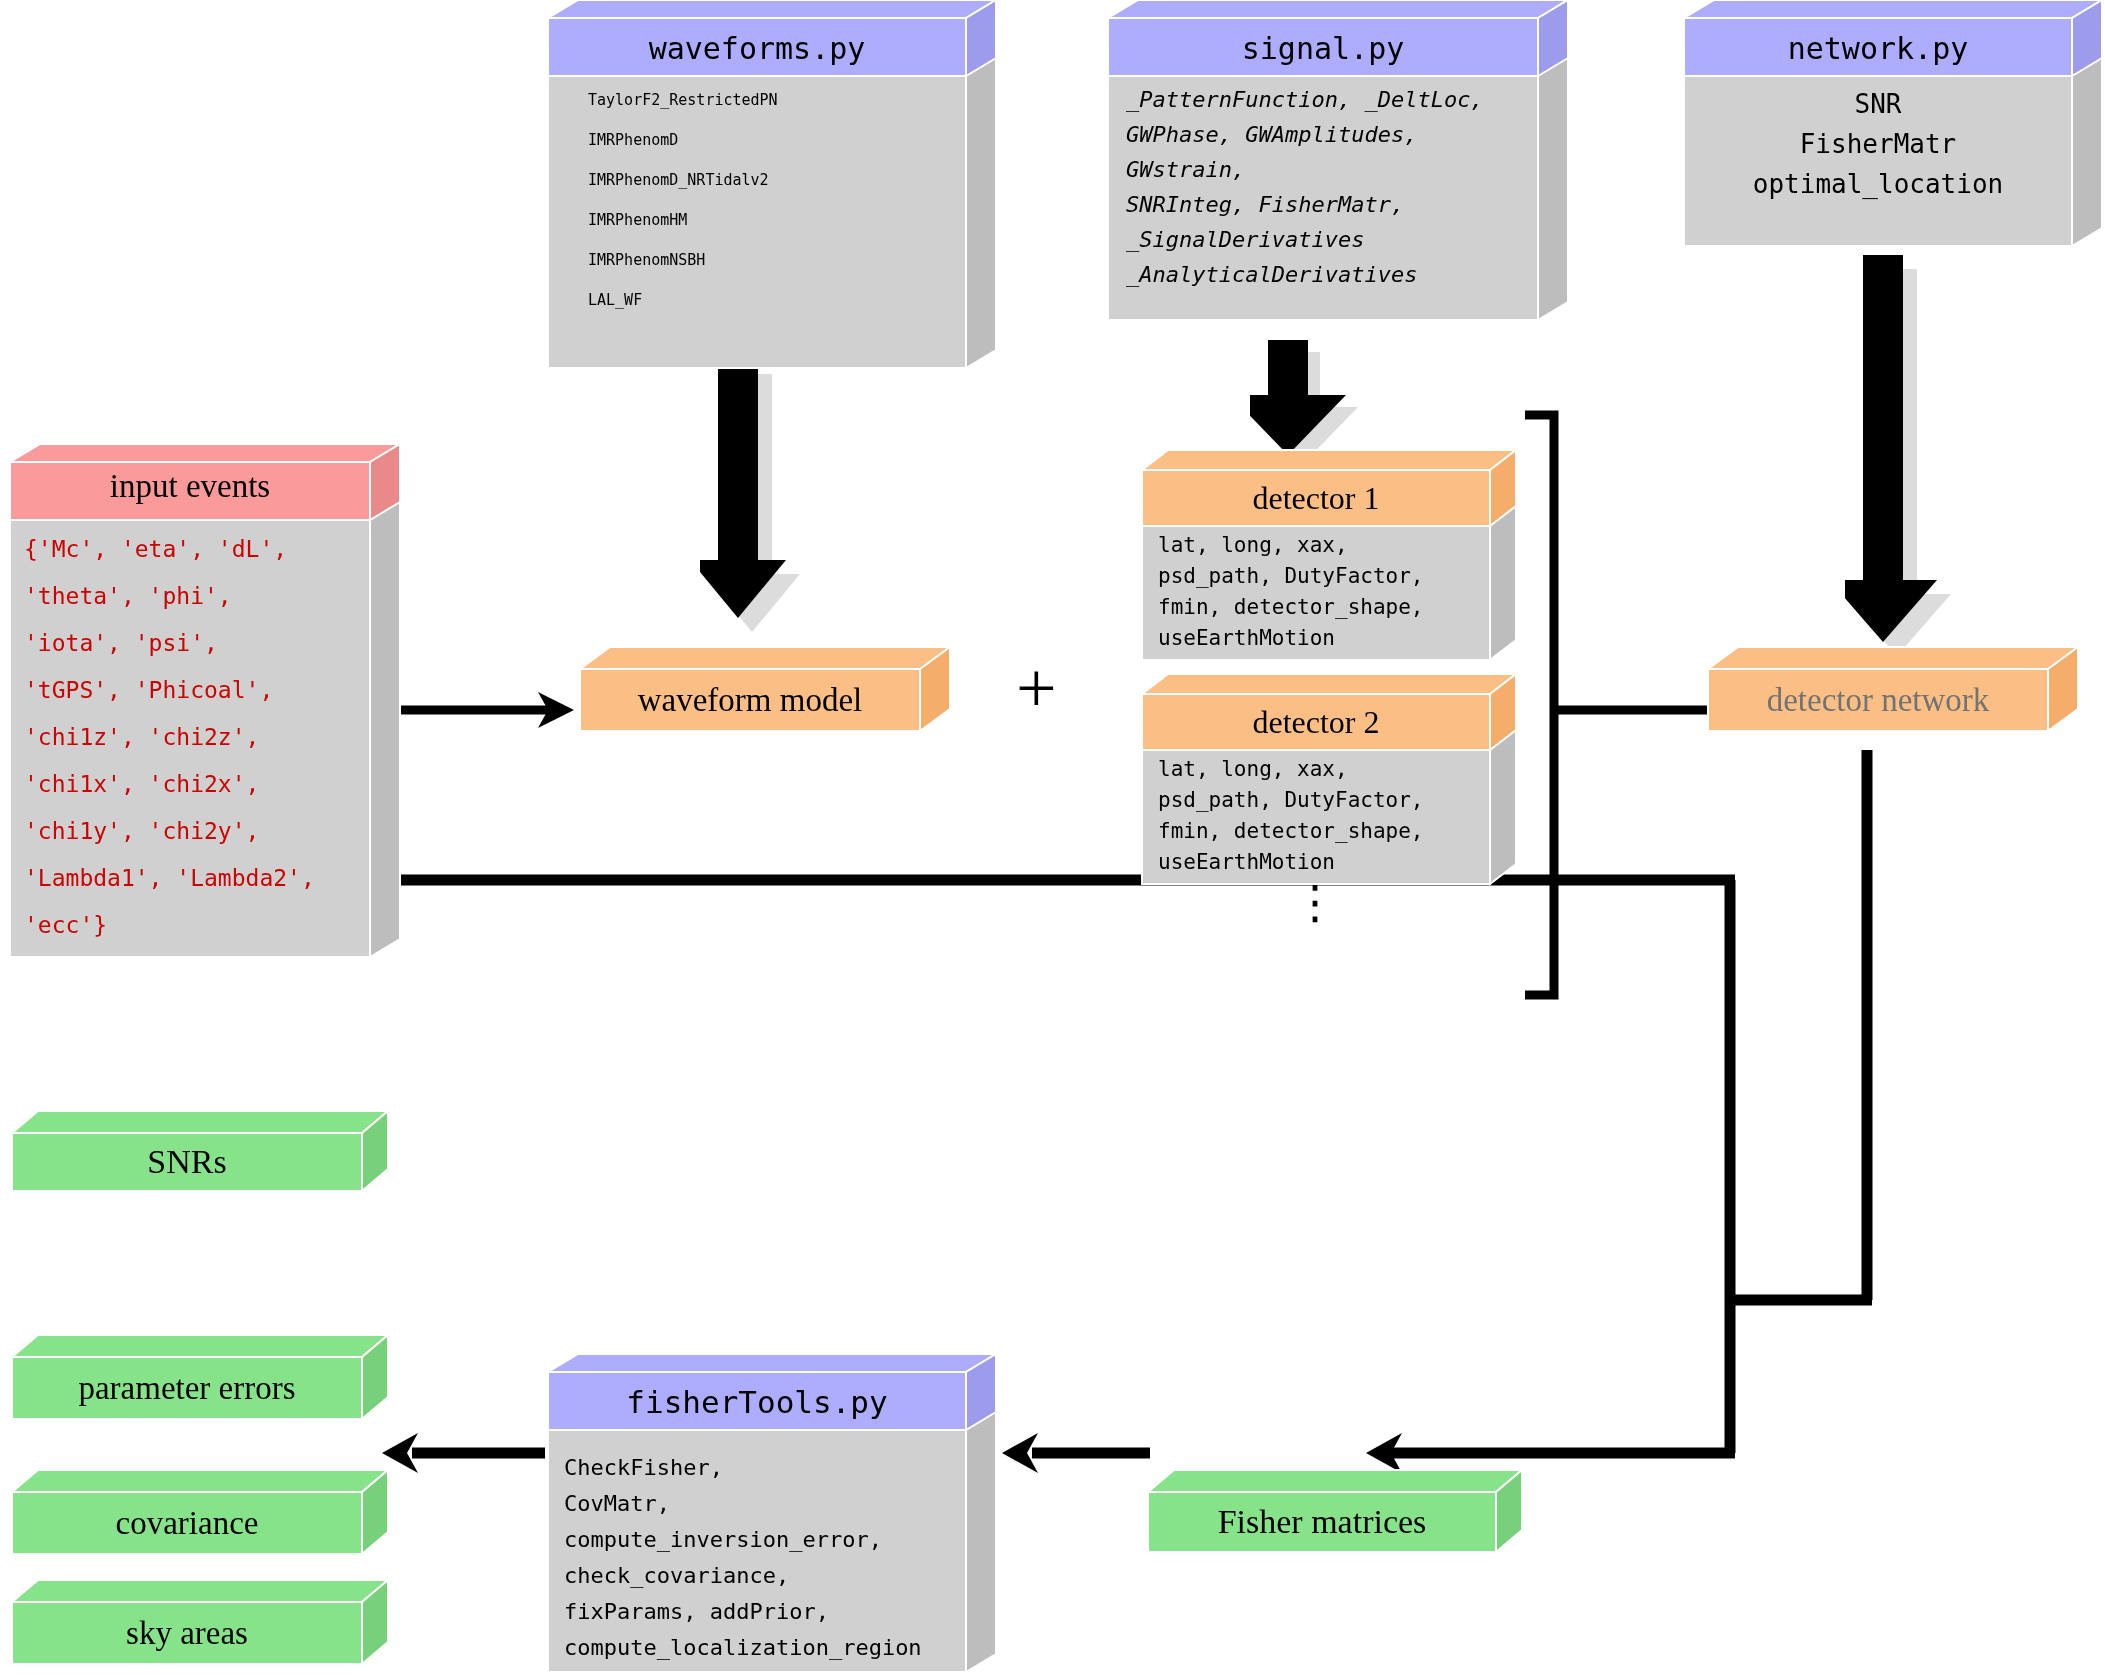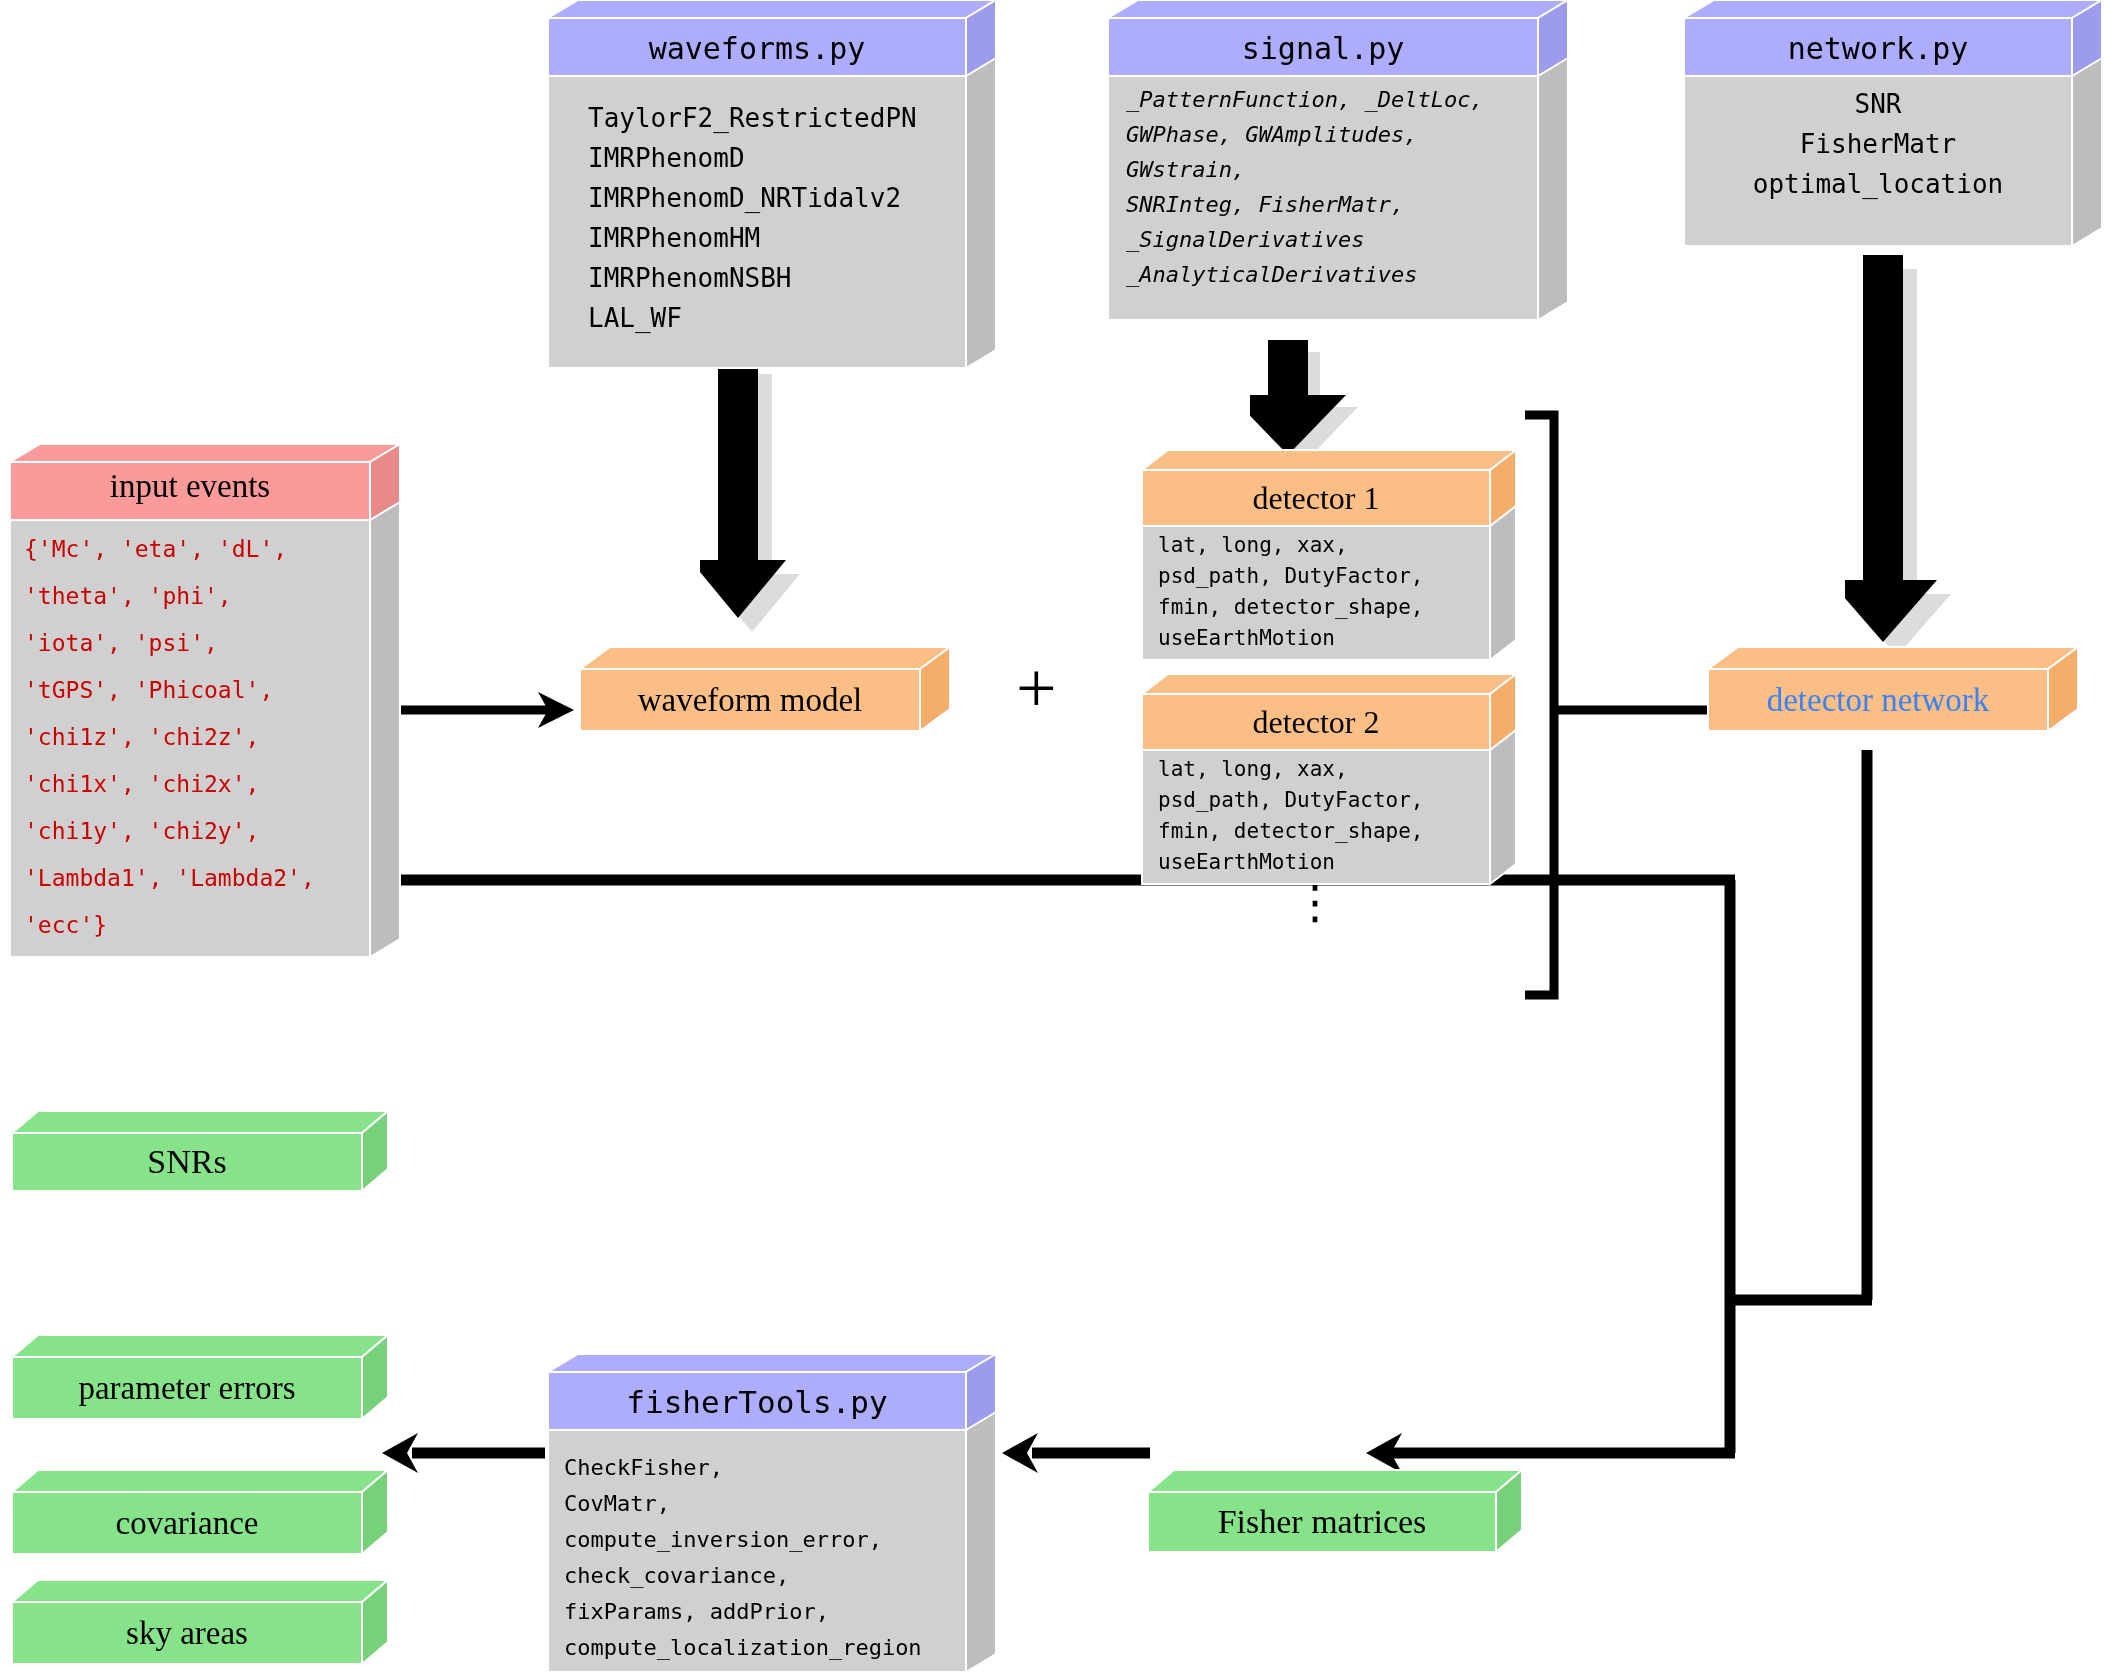--- a/index.html
+++ b/index.html
@@ -134,21 +134,21 @@
   <div class="box3d" style="left:548px; top:18px; width:418px; height:350px;">
     <svg class="skin" width="460" height="392" viewBox="0 0 460 392">
       <polygon points="0,0 418,0 418,350 0,350" fill="#d0d0d0" stroke="#ffffff" stroke-width="2"></polygon>
       <polygon points="0,0 30,-18 448,-18 418,0" fill="#bdbdbd" stroke="#ffffff" stroke-width="2"></polygon>
       <polygon points="418,0 448,-18 448,332 418,350" fill="#bdbdbd" stroke="#ffffff" stroke-width="2"></polygon>
       <polygon points="0,0 418,0 418,58 0,58" fill="#aeadfd" stroke="#ffffff" stroke-width="2"></polygon>
       <polygon points="0,0 30,-18 448,-18 418,0" fill="#aeadfd" stroke="#ffffff" stroke-width="2"></polygon>
       <polygon points="418,0 448,-18 448,40 418,58" fill="#9c9bec" stroke="#ffffff" stroke-width="2"></polygon>
     </svg>
     <div class="hdr mono" style="position:absolute; left:0; top:2px; height:56px; font-size:30px; color:#000;">waveforms.py</div>
-    <div class="body-txt mono" style="position:absolute; left:0; top:62px; padding-left:40px; font-size:26px; line-height:40px; color:#000;margin-top:18px;">
+    <div class="body-txt mono" style="position:absolute; left:0; top:62px; padding-left:40px; font-size:15px; line-height:40px; color:#000;">
       <div>TaylorF2_RestrictedPN</div>
       <div>IMRPhenomD</div>
       <div>IMRPhenomD_NRTidalv2</div>
       <div>IMRPhenomHM</div>
       <div>IMRPhenomNSBH</div>
       <div>LAL_WF</div>
     </div>
   </div>
 
   <div class="box3d" style="left:1108px; top:18px; width:430px; height:302px;">
@@ -259,21 +259,21 @@
   </div>
 
   <div class="dots" style="left:1290px; top:890px; width:50px; font-size:46px; color:#000;">⋮</div>
 
   <div class="box3d" style="left:1708px; top:669px; width:340px; height:62px;">
     <svg class="skin" width="384" height="104" viewBox="0 0 384 104">
       <polygon points="0,0 340,0 340,62 0,62" fill="#fbbf85" stroke="#ffffff" stroke-width="2"></polygon>
       <polygon points="0,0 30,-22 370,-22 340,0" fill="#fbbf85" stroke="#ffffff" stroke-width="2"></polygon>
       <polygon points="340,0 370,-22 370,40 340,62" fill="#f5ad6c" stroke="#ffffff" stroke-width="2"></polygon>
     </svg>
-    <div class="hdr serif" style="position:absolute; left:0; top:0; height:62px; font-size:33px; color:#3b82f6;">detector network</div>
+    <div class="hdr serif" style="position:absolute; left:0; top:0; height:62px; font-size:33px; color:#737373;">detector network</div>
   </div>
 
   <div class="box3d" style="left:12px; top:1133px; width:350px; height:58px;">
     <svg class="skin" width="394" height="100" viewBox="0 0 394 100">
       <polygon points="0,0 350,0 350,58 0,58" fill="#87e38a" stroke="#ffffff" stroke-width="2"></polygon>
       <polygon points="0,0 26,-22 376,-22 350,0" fill="#87e38a" stroke="#ffffff" stroke-width="2"></polygon>
       <polygon points="350,0 376,-22 376,36 350,58" fill="#77d07a" stroke="#ffffff" stroke-width="2"></polygon>
     </svg>
     <div class="hdr serif" style="position:absolute; left:0; top:0; height:58px; font-size:34px; color:#000;">SNRs</div>
   </div>

